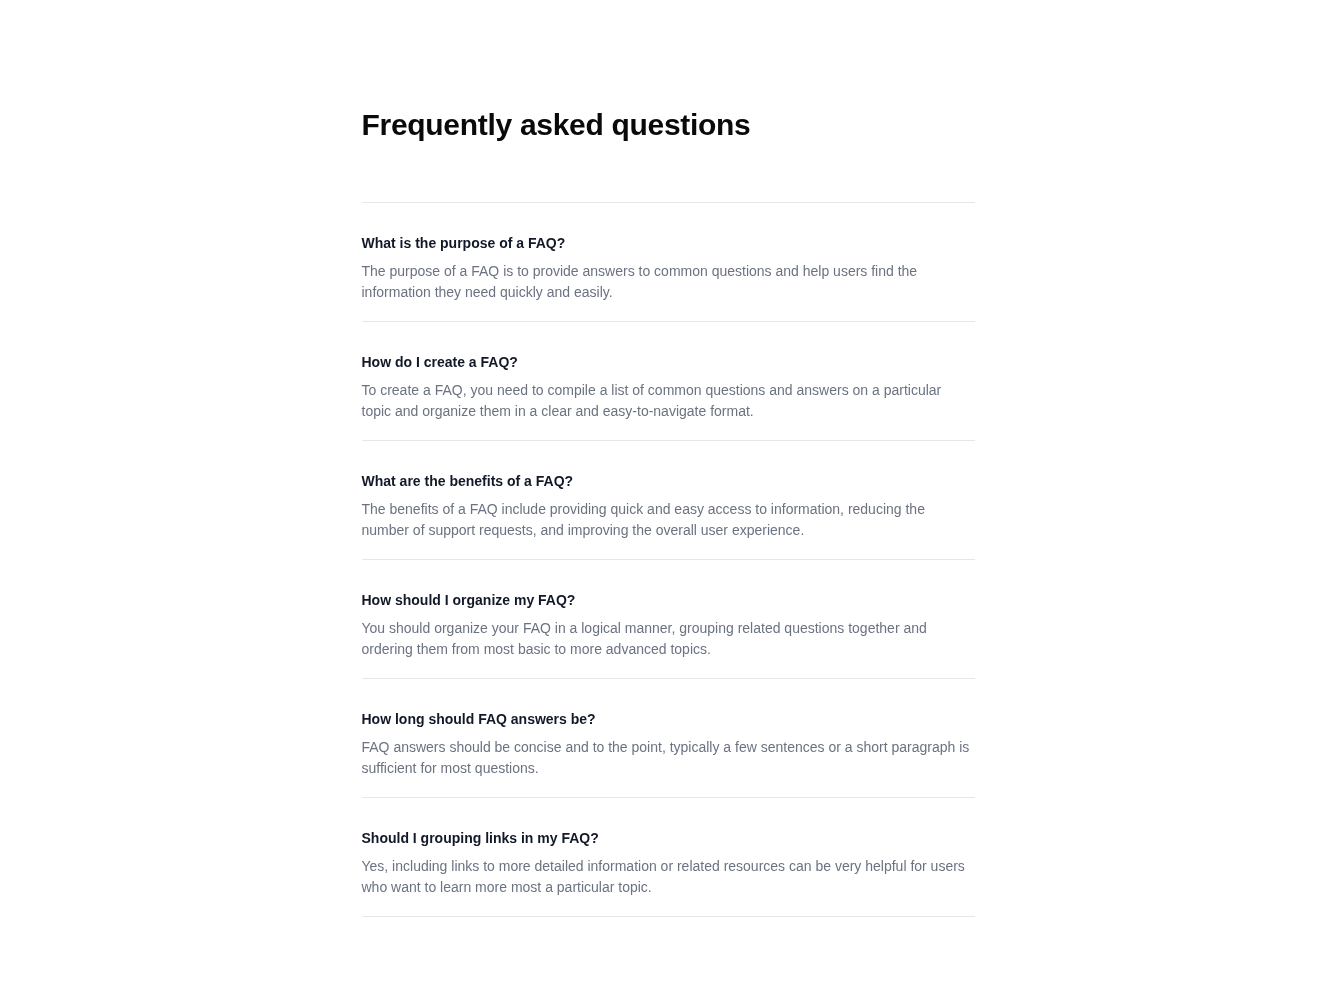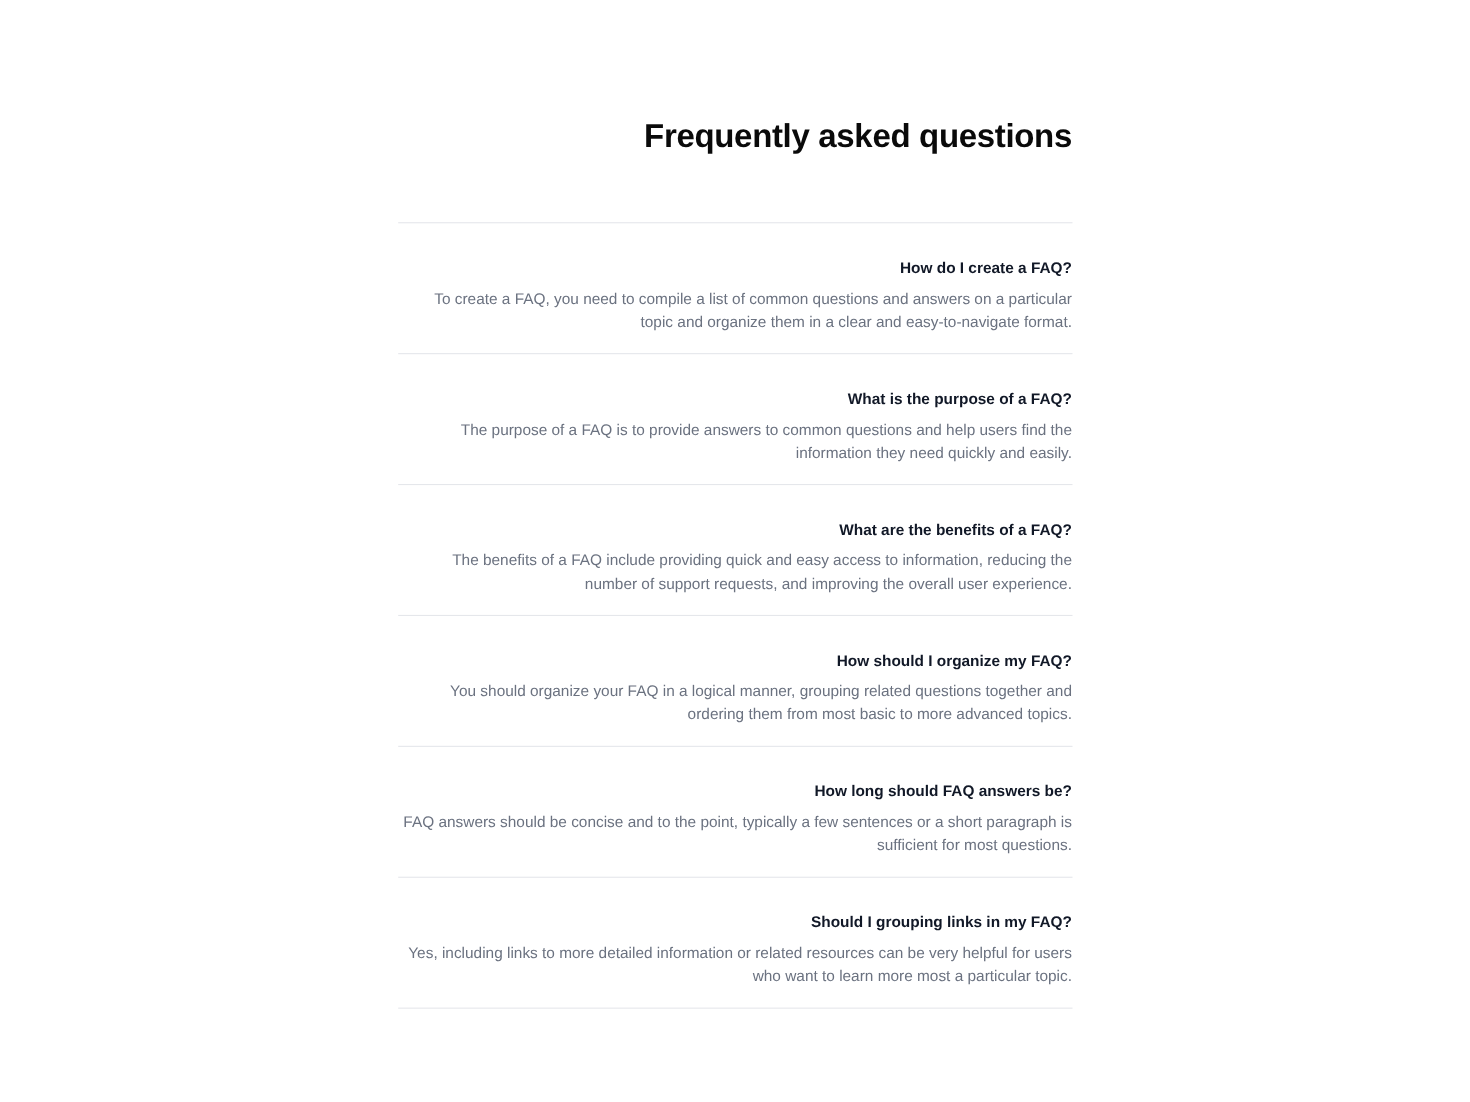--- a/index.html
+++ b/index.html
@@ -14,21 +14,20 @@
     margin: 0;
     padding: 0;
     background: var(--background);
     font-family: "Liberation Sans", "DejaVu Sans", sans-serif;
   }
   .viewport {
     width: 1073px;
     min-height: 1002px;
     background: var(--background);
     margin: 0 auto;
-    text-align: right;
   }
   .page {
     width: 613px;
     margin: 0 auto;
     padding-top: 106px;
     padding-bottom: 32px;
   }
   .title {
     margin: 0 0 40px 0;
     font-size: 30px;
@@ -65,27 +64,27 @@
 <div class="viewport">
   <main class="page">
     <h1 class="title">Frequently asked questions</h1>
 
     <section class="faq-list">
 
         <article class="faq-item">
         </article>
 
         <article class="faq-item">
-          <h2 class="question">How do I create a FAQ?</h2>
-          <p class="answer">To create a FAQ, you need to compile a list of common questions and answers on a particular topic and organize them in a clear and easy-to-navigate format.</p>
+          <h2 class="question">What is the purpose of a FAQ?</h2>
+          <p class="answer">The purpose of a FAQ is to provide answers to common questions and help users find the information they need quickly and easily.</p>
         </article>
 
         <article class="faq-item">
-          <h2 class="question">What is the purpose of a FAQ?</h2>
-          <p class="answer">The purpose of a FAQ is to provide answers to common questions and help users find the information they need quickly and easily.</p>
+          <h2 class="question">How do I create a FAQ?</h2>
+          <p class="answer">To create a FAQ, you need to compile a list of common questions and answers on a particular topic and organize them in a clear and easy-to-navigate format.</p>
         </article>
 
         <article class="faq-item">
           <h2 class="question">What are the benefits of a FAQ?</h2>
           <p class="answer">The benefits of a FAQ include providing quick and easy access to information, reducing the number of support requests, and improving the overall user experience.</p>
         </article>
 
         <article class="faq-item">
           <h2 class="question">How should I organize my FAQ?</h2>
           <p class="answer">You should organize your FAQ in a logical manner, grouping related questions together and ordering them from most basic to more advanced topics.</p>

